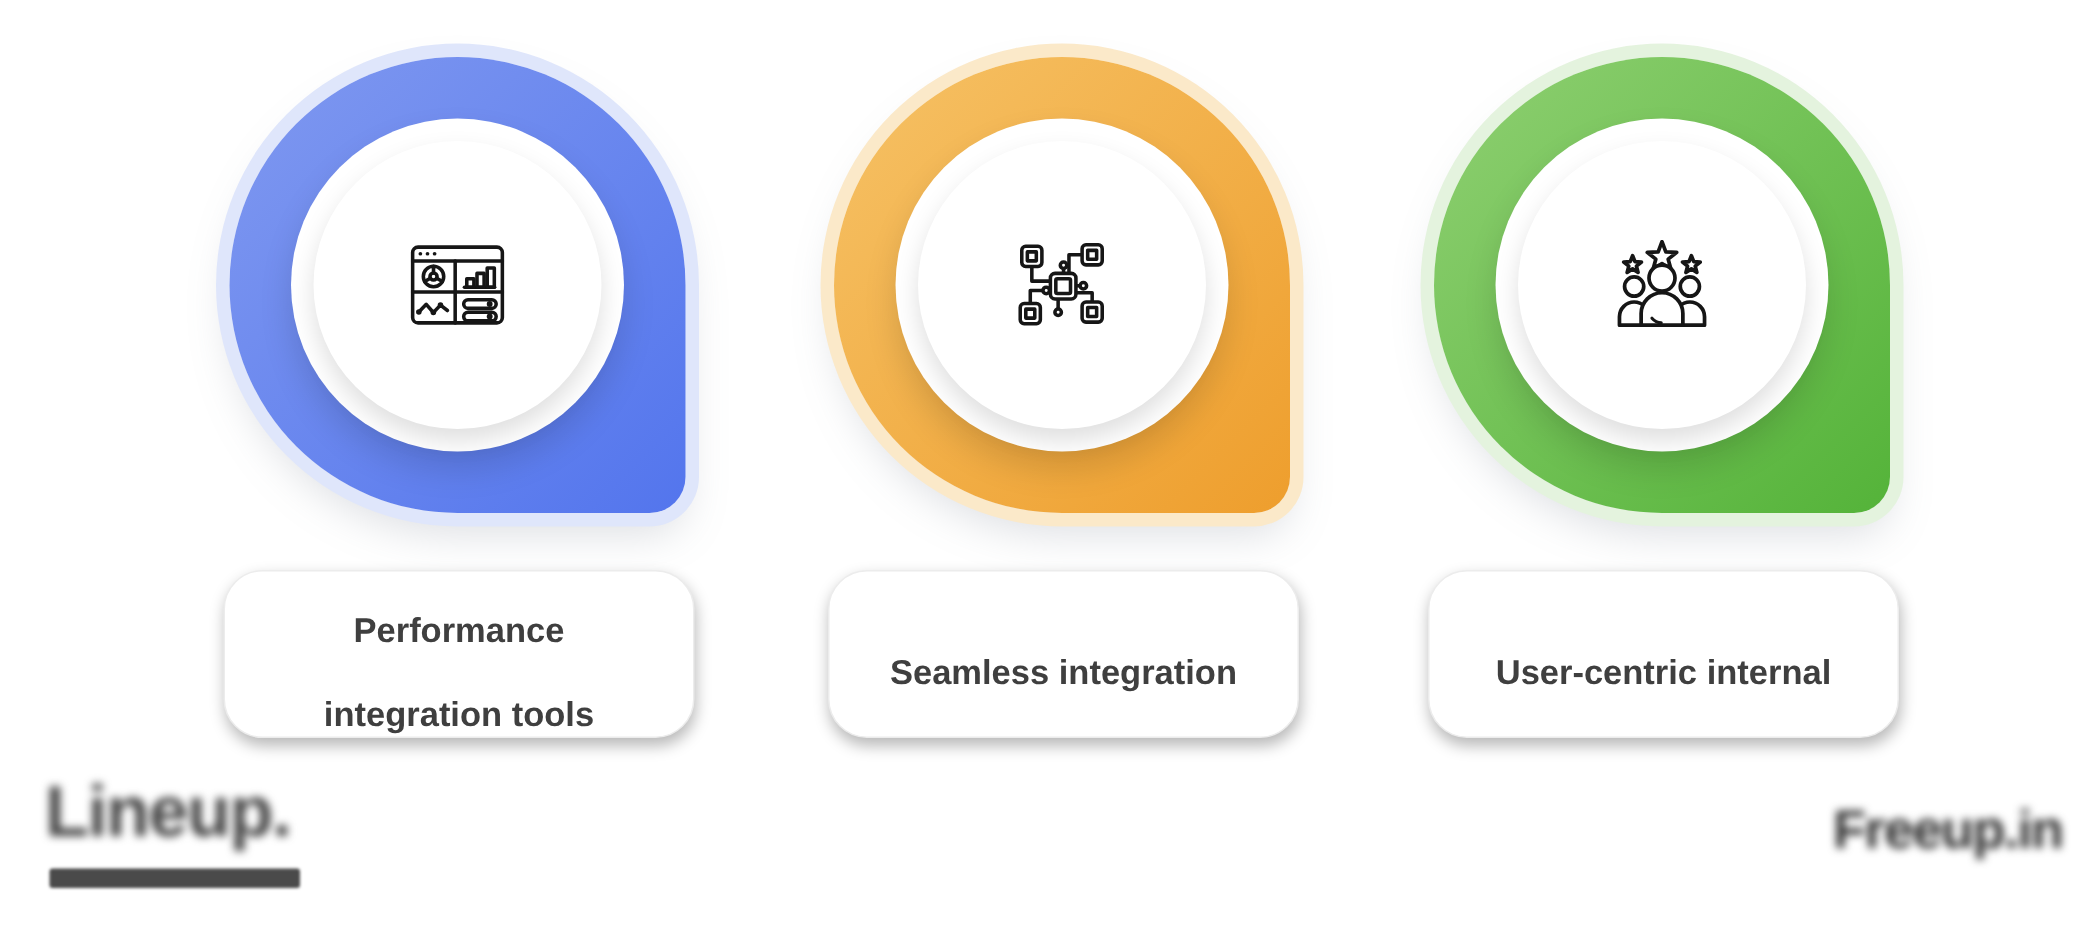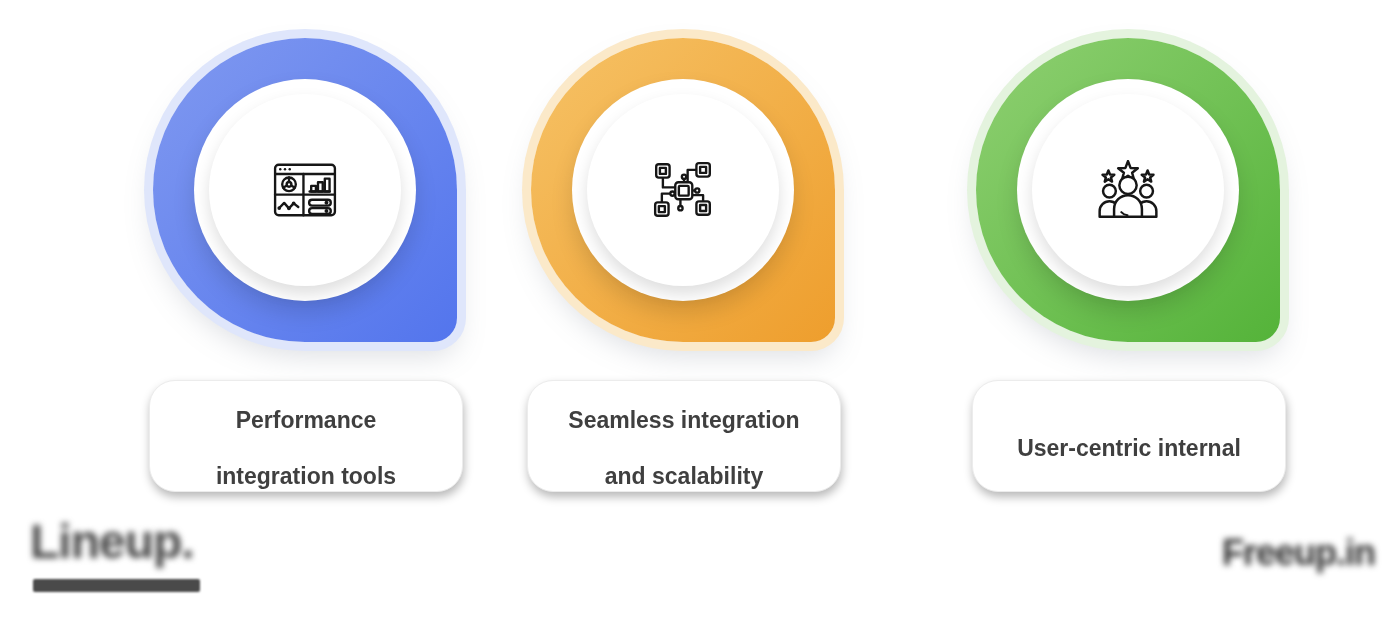--- a/index.html
+++ b/index.html
@@ -1,22 +1,22 @@
 <!DOCTYPE html>
 <html><head>
 <meta charset="utf-8">
 <style>
   html,body{margin:0;padding:0;}
   body{background:#ffffff;font-family:"Liberation Sans", sans-serif;}
   .canvas{position:relative;width:1400px;height:618px;background:#ffffff;overflow:hidden;}
 
   .feature{position:absolute;top:0;width:312px;height:618px;}
   .pos-0{left:149px;}
-  .pos-1{left:527px;text-decoration:underline;}
-  .pos-2{left:972px;}
+  .pos-1{left:552px;text-decoration:underline;}
+  .pos-2{left:952px;}
 
   .teardrop{
     position:absolute;top:38px;left:4px;width:304px;height:304px;
     border-radius:50% 50% 24px 50%;
     background:linear-gradient(135deg,var(--c-light),var(--c-dark));
     box-shadow:0 0 0 9px var(--c-halo), 0 14px 28px rgba(120,126,142,0.25);
   }
   .disc-outer{
     position:absolute;left:41px;top:41px;width:222px;height:222px;border-radius:50%;
     background:#ffffff;box-shadow:0 12px 22px rgba(0,0,0,0.13);
@@ -127,21 +127,20 @@
               <path d="M11.5 42 V33.5 H19.6"></path>
               <circle cx="21.8" cy="33.5" r="2.1"></circle>
             </g>
           </svg>
         </div>
       </div>
     </div>
     <div class="card">
       <div class="card-text">
         <span>Seamless integration</span>
-        <span>and scalability</span>
       </div>
     </div>
   </div>
 
   <div class="feature pos-2" style="--c-light: #8FD072; --c-dark: #54B339; --c-halo: #E4F3DE;">
     <div class="teardrop">
       <div class="disc-outer">
         <div class="disc-inner">
           <svg viewBox="0 0 64 58" width="66" height="60">
             <g fill="none" stroke="#161616" stroke-width="2.4" stroke-linejoin="round">

